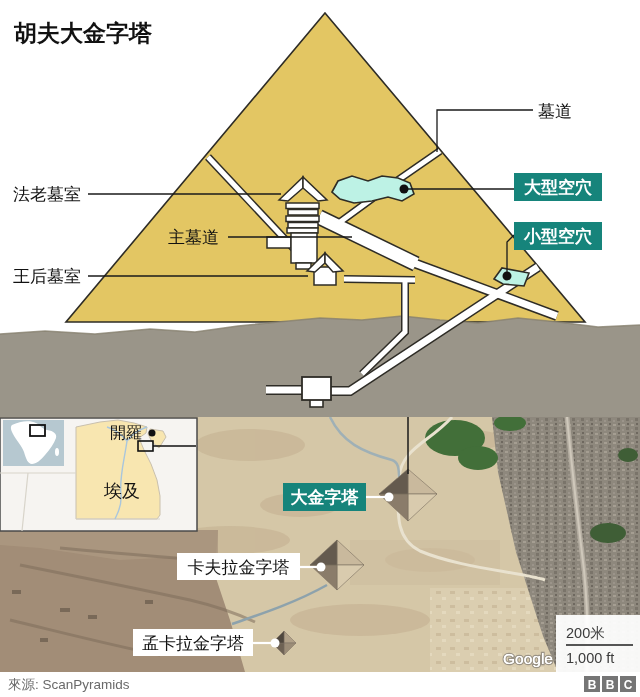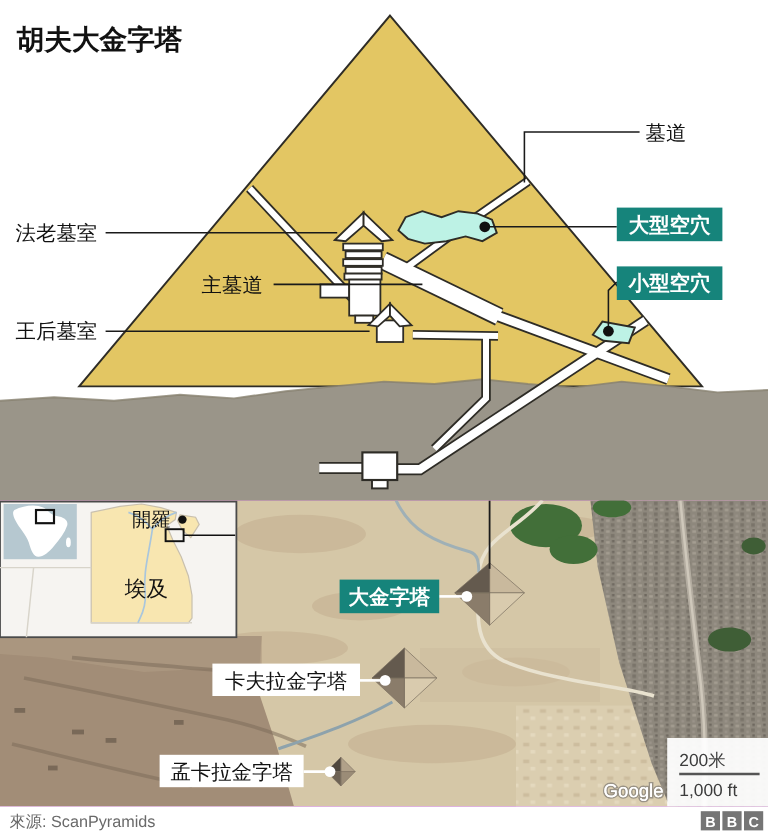--- a/index.html
+++ b/index.html
@@ -1,16 +1,16 @@
 <!DOCTYPE html>
 <html><head>
 <meta charset="utf-8">
 <style>
   html,body{margin:0;padding:0;background:#ffffff;}
-  .stage{position:relative;width:640px;height:697px;background:#a21caf;overflow:hidden;
+  .stage{position:relative;width:640px;height:697px;background:#86efac;overflow:hidden;
          font-family:"Liberation Sans", sans-serif;}
   svg{display:block;}
   text{font-family:"Liberation Sans", sans-serif;}
 </style>
 </head>
 <body>
 
 <div class="stage">
 <svg width="640" height="697" viewBox="0 0 640 697">
   <defs>

